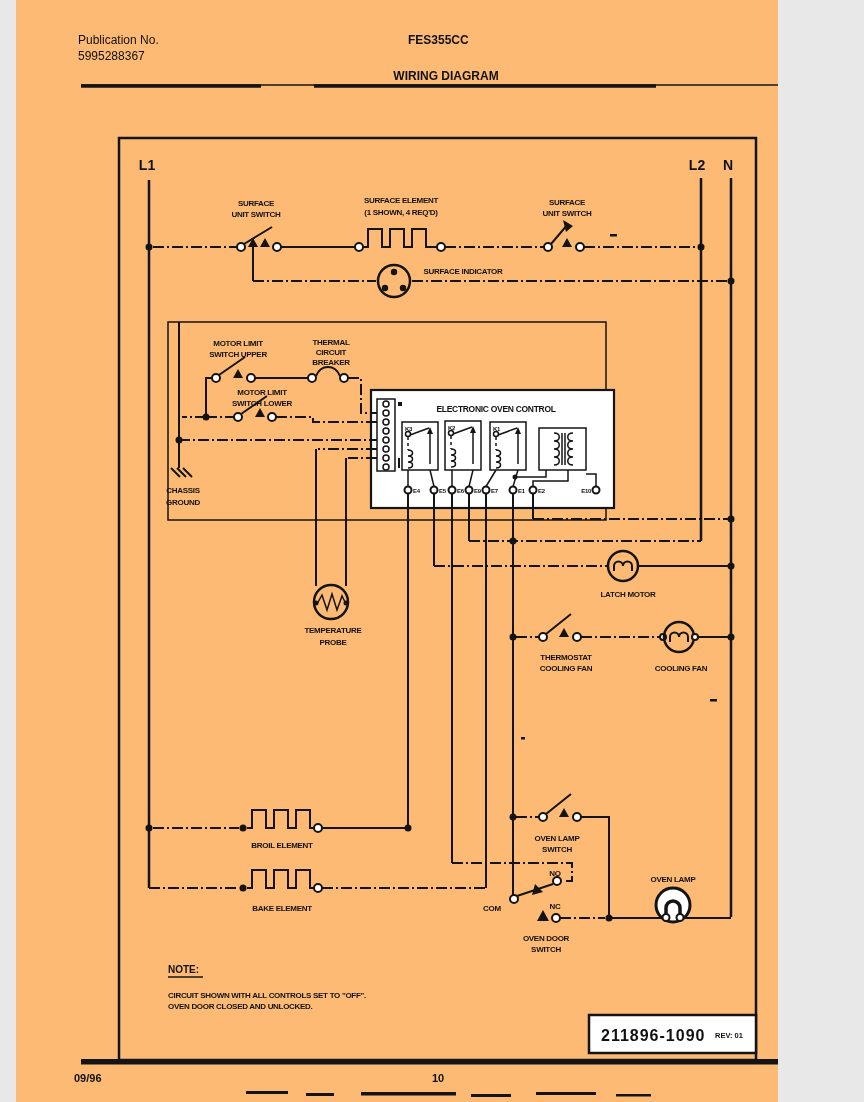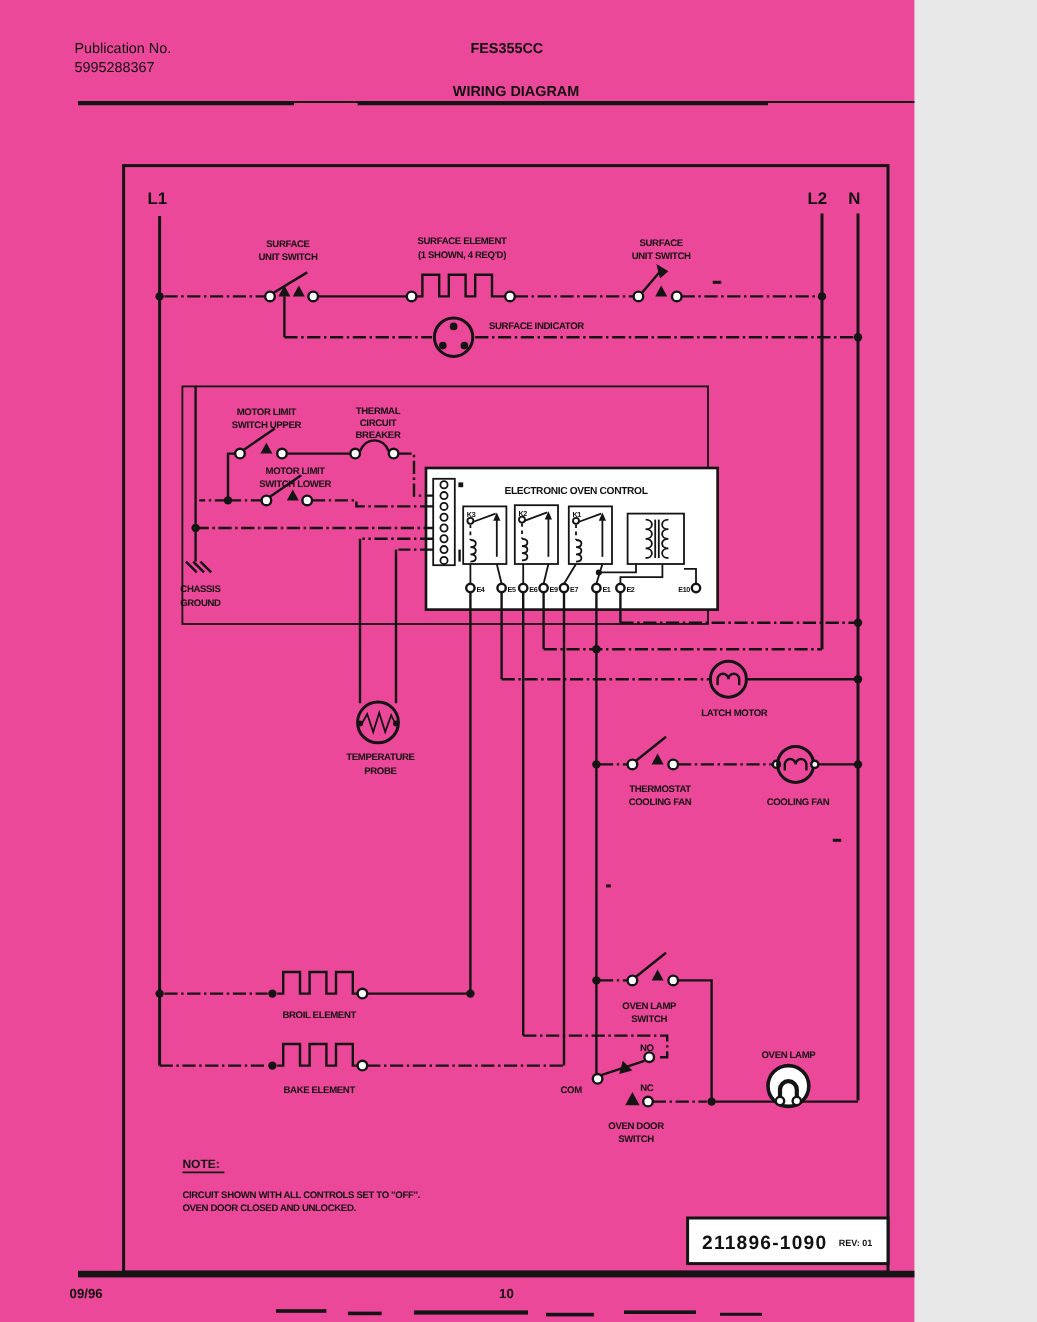--- a/index.html
+++ b/index.html
@@ -1,17 +1,17 @@
 <!DOCTYPE html>
 <html><head>
 <meta charset="utf-8">
 <style>
   html,body{margin:0;padding:0;background:#e8e8e8;}
-  .page{position:relative;width:762px;height:1102px;background:#ec4899;overflow:hidden;
-        font-family:"Liberation Sans",sans-serif;}
+  .page{position:relative;width:762px;height:1102px;background:#fdba74;overflow:hidden;
+        font-family:"Liberation Sans",sans-serif;margin-left:16px;}
   svg{position:absolute;left:0;top:0;}
   .w2{stroke:#141414;stroke-width:2;fill:none;}
   .w25{stroke:#141414;stroke-width:2.5;fill:none;}
   .w15{stroke:#141414;stroke-width:1.5;fill:none;}
   .dd{stroke-dasharray:11 3 2 3;}
   .dsh{stroke-dasharray:3 3;}
   .term{fill:#ffffff;stroke:#141414;stroke-width:2;}
   .dot{fill:#141414;stroke:none;}
   .tri{fill:#141414;stroke:none;}
   .box15{fill:none;stroke:#141414;stroke-width:1.5;}

